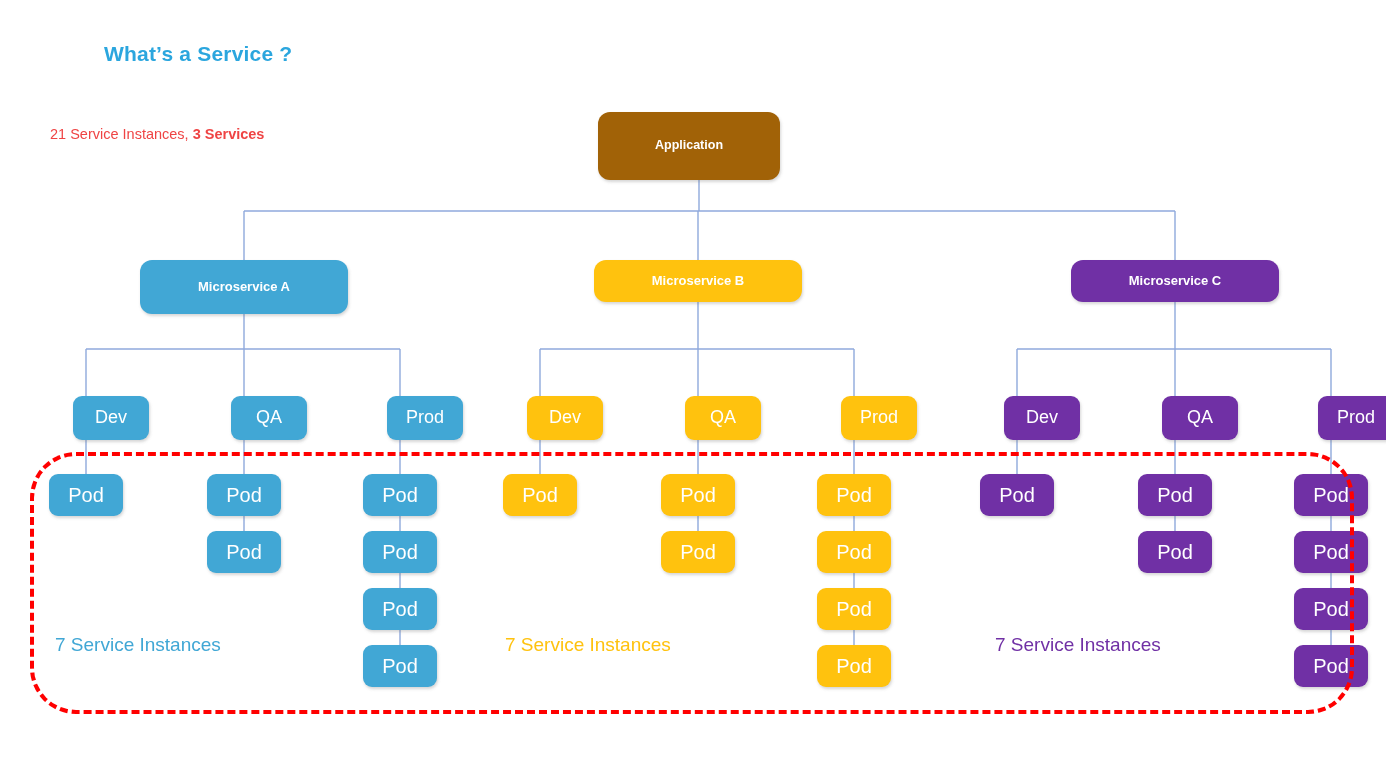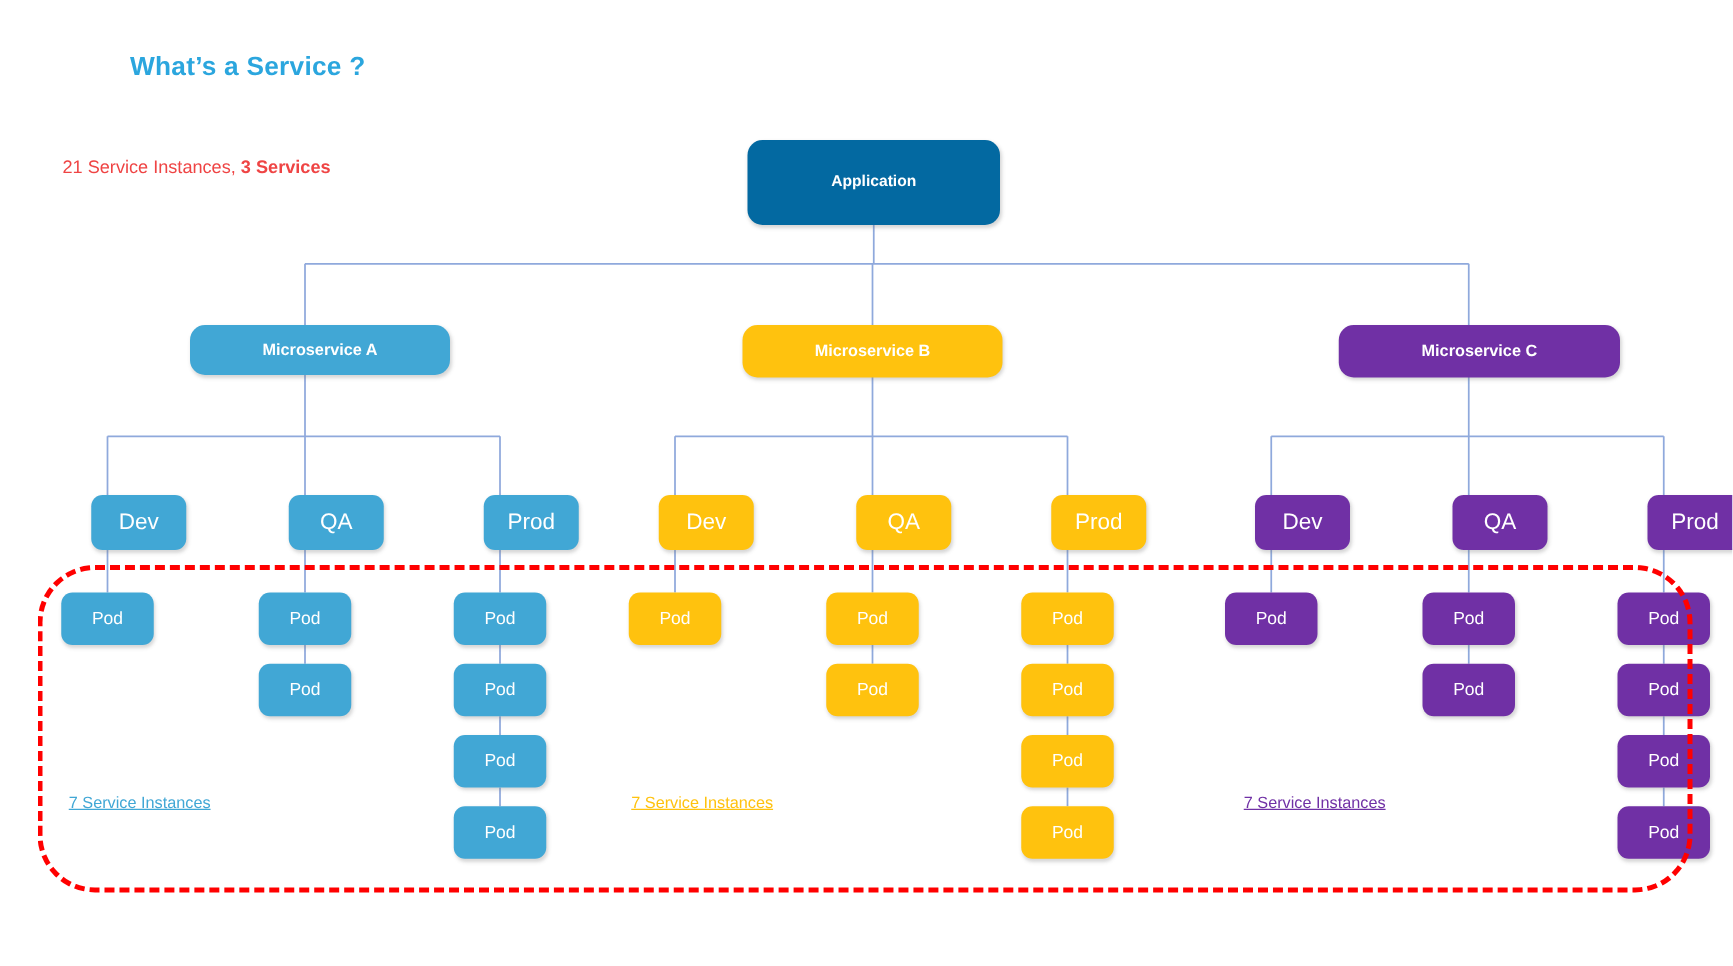--- a/index.html
+++ b/index.html
@@ -35,23 +35,22 @@
     left: 50px;
     top: 126px;
     font-size: 14.5px;
     color: #ef4444;
     white-space: nowrap;
   }
   .summary .strong { font-weight: bold; }
 
   .group-caption {
     position: absolute;
-    font-size: 13px;
+    font-size: 19px;
     white-space: nowrap;
-    text-decoration: underline;
   }
 
   
   #wires {
     position: absolute;
     left: 0; top: 0;
     width: 1386px; height: 773px;
     pointer-events: none;
   }
 
@@ -78,21 +77,21 @@
     font-size: 13px;
     font-weight: bold;
     border-radius: 12px;
   }
   .node.env {
     font-size: 18px;
     border-radius: 9px;
     margin-left: 25px;
   }
   .node.pod {
-    font-size: 14px;
+    font-size: 20px;
     border-radius: 9px;
   }
 
   
   #highlight {
     position: absolute;
     left: 30px;
     top: 452px;
     width: 1324px;
     height: 262px;
@@ -149,24 +148,24 @@
       <line x1="1175" y1="440" x2="1175" y2="474" stroke="#8FA9DC" stroke-width="1.4"></line>
       <line x1="1175" y1="516" x2="1175" y2="531" stroke="#8FA9DC" stroke-width="1.4"></line>
       <line x1="1331" y1="349" x2="1331" y2="396" stroke="#8FA9DC" stroke-width="1.4"></line>
       <line x1="1331" y1="440" x2="1331" y2="474" stroke="#8FA9DC" stroke-width="1.4"></line>
       <line x1="1331" y1="516" x2="1331" y2="531" stroke="#8FA9DC" stroke-width="1.4"></line>
       <line x1="1331" y1="573" x2="1331" y2="588" stroke="#8FA9DC" stroke-width="1.4"></line>
       <line x1="1331" y1="630" x2="1331" y2="645" stroke="#8FA9DC" stroke-width="1.4"></line>
     </svg>
 
   <div id="nodes">
-      <div class="node app" style="left: 598px; top: 112px; width: 202px; height: 68px; background: #0369a1;">
+      <div class="node app" style="left: 598px; top: 112px; width: 182px; height: 68px; background: #a16207;">
         <span>Application</span>
       </div>
-      <div class="node micro" style="left: 152px; top: 260px; width: 208px; height: 40px; background: rgb(65, 167, 213);">
+      <div class="node micro" style="left: 140px; top: 260px; width: 208px; height: 54px; background: rgb(65, 167, 213);">
         <span>Microservice A</span>
       </div>
       <div class="node env" style="left: 48px; top: 396px; width: 76px; height: 44px; background: rgb(65, 167, 213);">
         <span>Dev</span>
       </div>
       <div class="node pod" style="left: 49px; top: 474px; width: 74px; height: 42px; background: rgb(65, 167, 213);">
         <span>Pod</span>
       </div>
       <div class="node env" style="left: 206px; top: 396px; width: 76px; height: 44px; background: rgb(65, 167, 213);">
         <span>QA</span>
@@ -218,21 +217,21 @@
       </div>
       <div class="node pod" style="left: 817px; top: 531px; width: 74px; height: 42px; background: rgb(255, 194, 14);">
         <span>Pod</span>
       </div>
       <div class="node pod" style="left: 817px; top: 588px; width: 74px; height: 42px; background: rgb(255, 194, 14);">
         <span>Pod</span>
       </div>
       <div class="node pod" style="left: 817px; top: 645px; width: 74px; height: 42px; background: rgb(255, 194, 14);">
         <span>Pod</span>
       </div>
-      <div class="node micro" style="left: 1071px; top: 260px; width: 225px; height: 42px; background: rgb(112, 48, 165);">
+      <div class="node micro" style="left: 1071px; top: 260px; width: 208px; height: 42px; background: rgb(112, 48, 165);">
         <span>Microservice C</span>
       </div>
       <div class="node env" style="left: 979px; top: 396px; width: 76px; height: 44px; background: rgb(112, 48, 165);">
         <span>Dev</span>
       </div>
       <div class="node pod" style="left: 980px; top: 474px; width: 74px; height: 42px; background: rgb(112, 48, 165);">
         <span>Pod</span>
       </div>
       <div class="node env" style="left: 1137px; top: 396px; width: 76px; height: 44px; background: rgb(112, 48, 165);">
         <span>QA</span>

